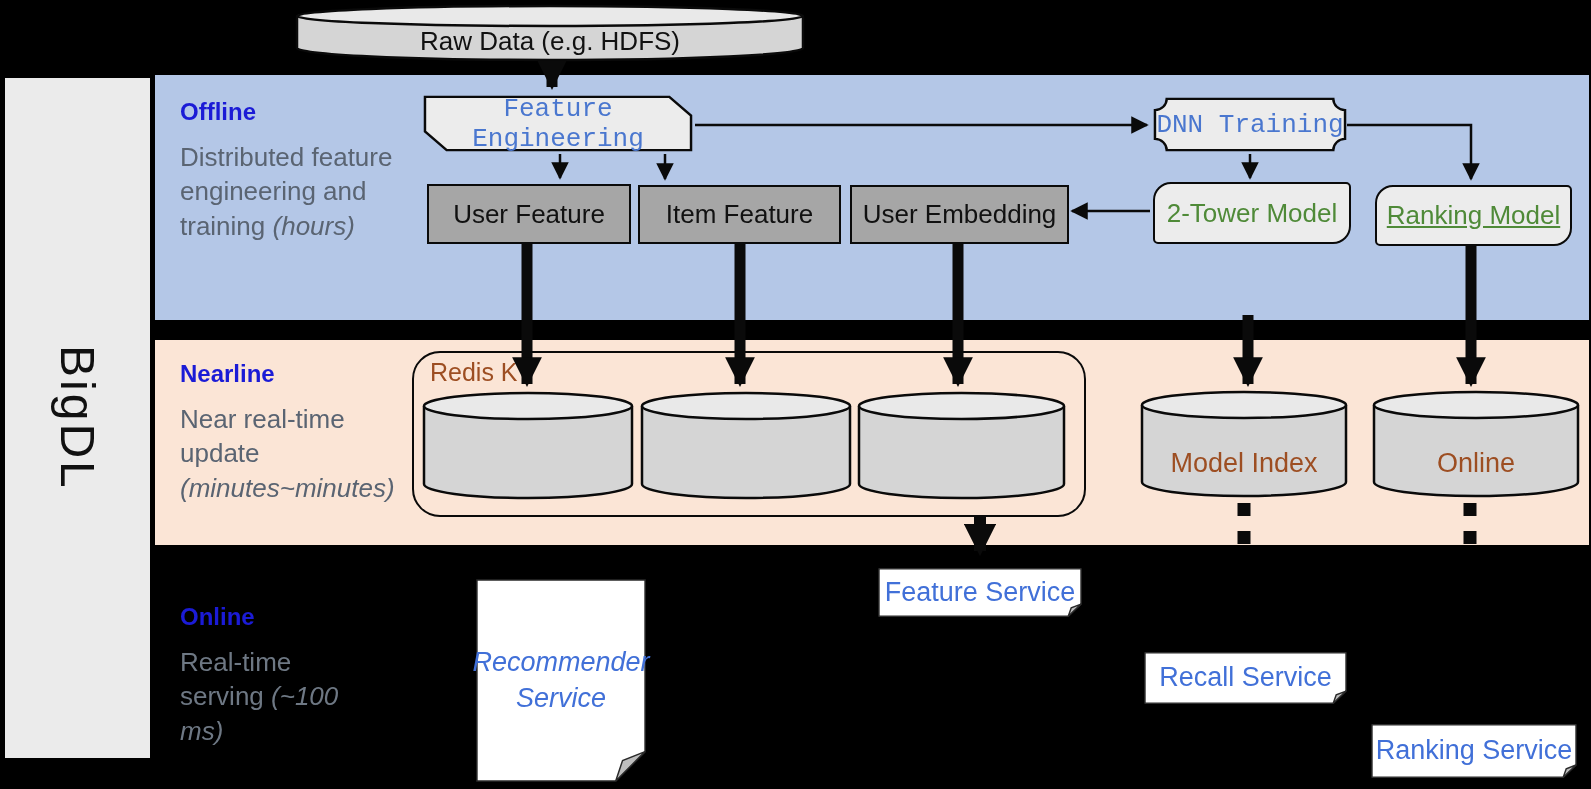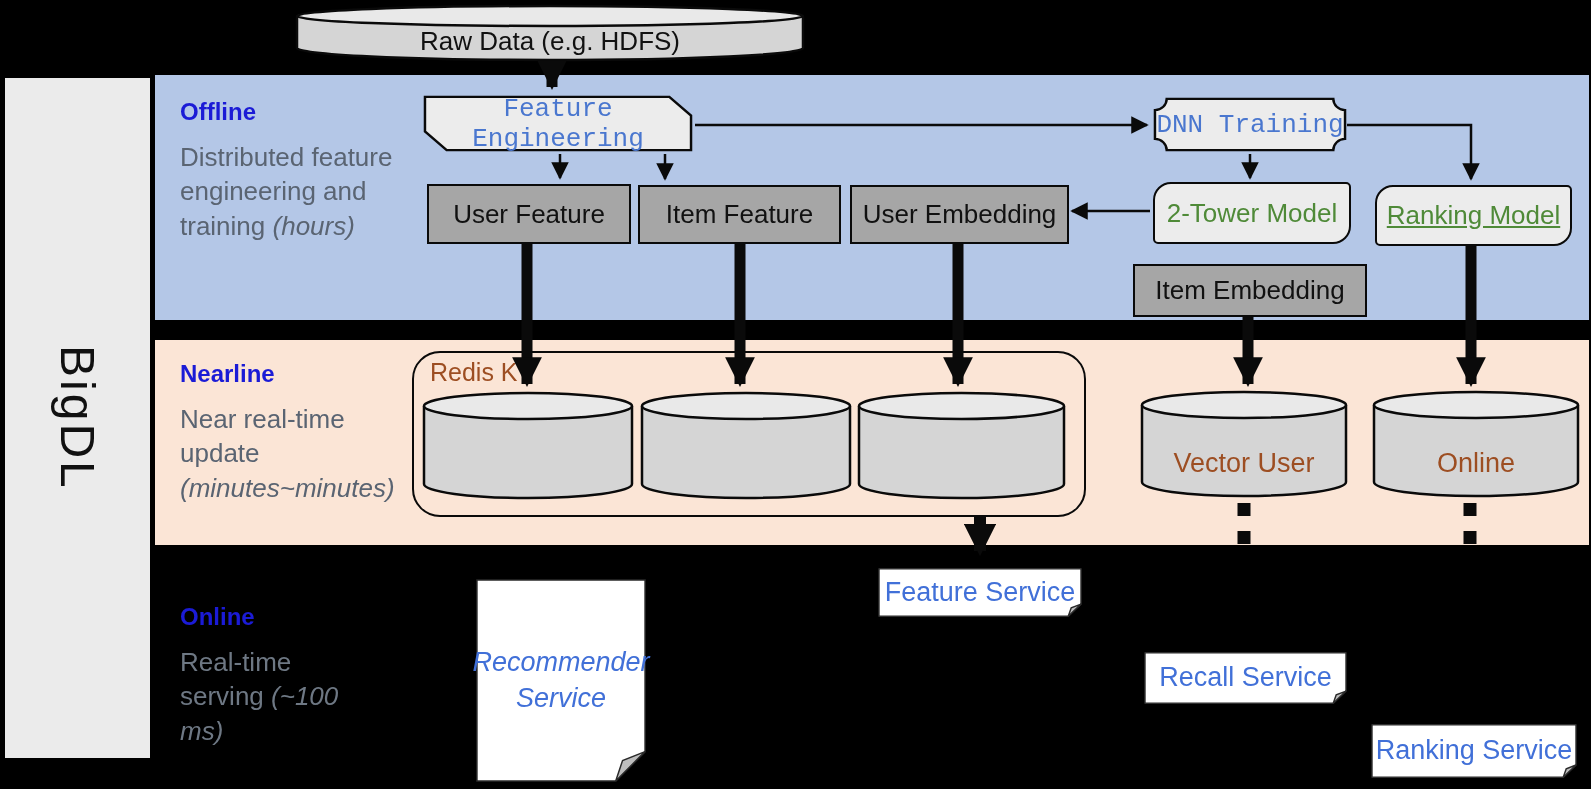--- a/index.html
+++ b/index.html
@@ -146,23 +146,20 @@
     </svg>
     <span class="lbl txt-blue">DNN Training</span>
   </div>
 
   <div class="node round-alt txt-green" style="left:1153px;top:182px;width:194px;height:58px;">
     <span>2-Tower Model</span>
   </div>
   <div class="node round-alt txt-green" style="left:1375px;top:185px;width:193px;height:57px;text-decoration:underline;">
     <span>Ranking Model</span>
   </div>
-  <div class="node gray-box" style="left:1133px;top:264px;width:230px;height:49px;">
-    <span>Item Embedding</span>
-  </div>
 
   <div class="redis-box"></div>
   <div class="redis-label">Redis KV</div>
 
   <div class="cyl" style="left:422px;top:390px;width:212px;height:110px;">
     <svg viewBox="0 0 212 110" preserveAspectRatio="none">
       <path class="cyl-body" d="M2,16 V94 A104,14 0 0 0 210,94 V16"></path>
       <ellipse class="cyl-top" cx="106" cy="16" rx="104" ry="13"></ellipse>
     </svg>
   </div>
@@ -177,21 +174,21 @@
       <path class="cyl-body" d="M2,16 V94 A102.5,14 0 0 0 207,94 V16"></path>
       <ellipse class="cyl-top" cx="104.5" cy="16" rx="102.5" ry="13"></ellipse>
     </svg>
   </div>
 
   <div class="cyl" style="left:1140px;top:390px;width:208px;height:108px;">
     <svg viewBox="0 0 208 108" preserveAspectRatio="none">
       <path class="cyl-body" d="M2,15 V92 A102,14 0 0 0 206,92 V15"></path>
       <ellipse class="cyl-top" cx="104" cy="15" rx="102" ry="13"></ellipse>
     </svg>
-    <span class="cyl-label">Vector User</span>
+    <span class="cyl-label">Model Index</span>
   </div>
   <div class="cyl" style="left:1372px;top:390px;width:208px;height:108px;">
     <svg viewBox="0 0 208 108" preserveAspectRatio="none">
       <path class="cyl-body" d="M2,15 V92 A102,14 0 0 0 206,92 V15"></path>
       <ellipse class="cyl-top" cx="104" cy="15" rx="102" ry="13"></ellipse>
     </svg>
     <span class="cyl-label">Online</span>
   </div>
 
   <div class="doc" style="left:475px;top:578px;width:172px;height:205px;">

